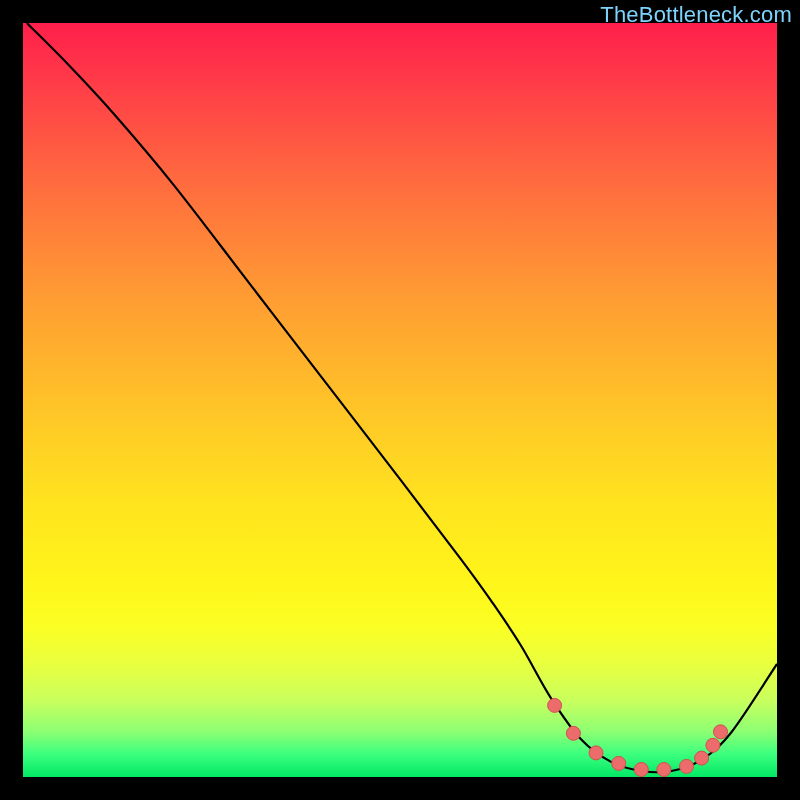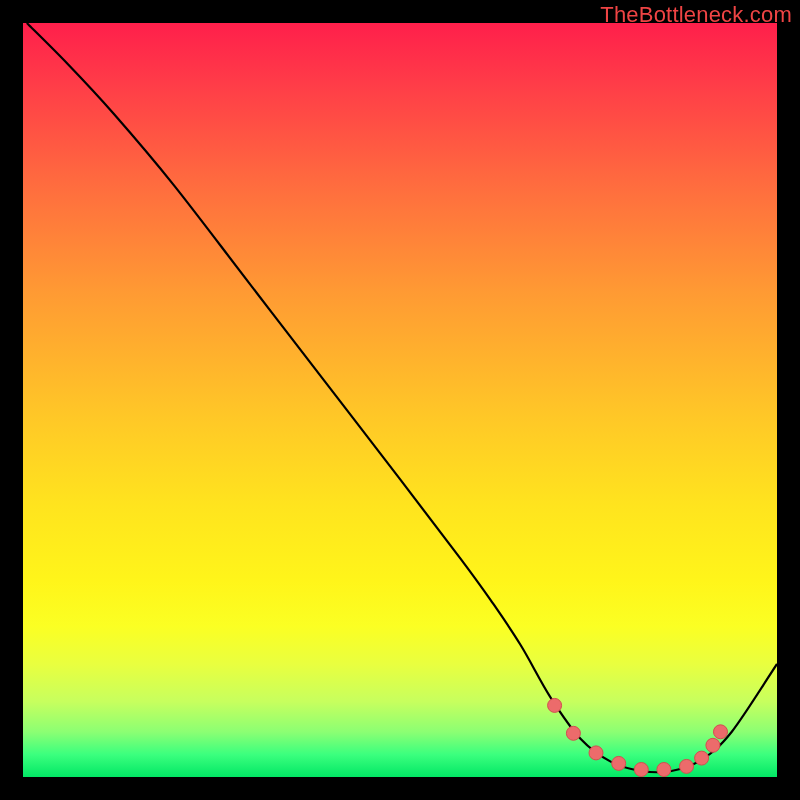--- a/index.html
+++ b/index.html
@@ -10,21 +10,21 @@
     height: 800px;
     background: #000;
   }
   .watermark {
     position: absolute;
     top: 2px;
     right: 8px;
     font-family: Arial, Helvetica, sans-serif;
     font-size: 22px;
     font-weight: 500;
-    color: #ef4444;
+    color: #7dd3fc;
     letter-spacing: 0.2px;
   }
   .plot {
     position: absolute;
     left: 23px;
     top: 23px;
     width: 754px;
     height: 754px;
     background: linear-gradient(to bottom,
       #ff1f4b 0%,

